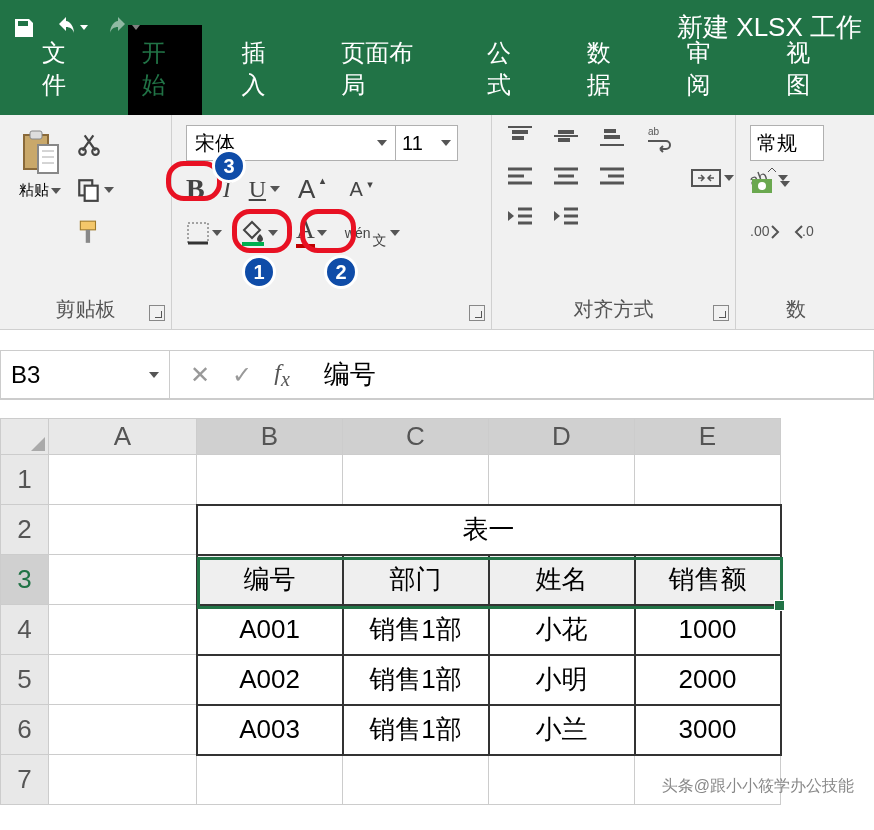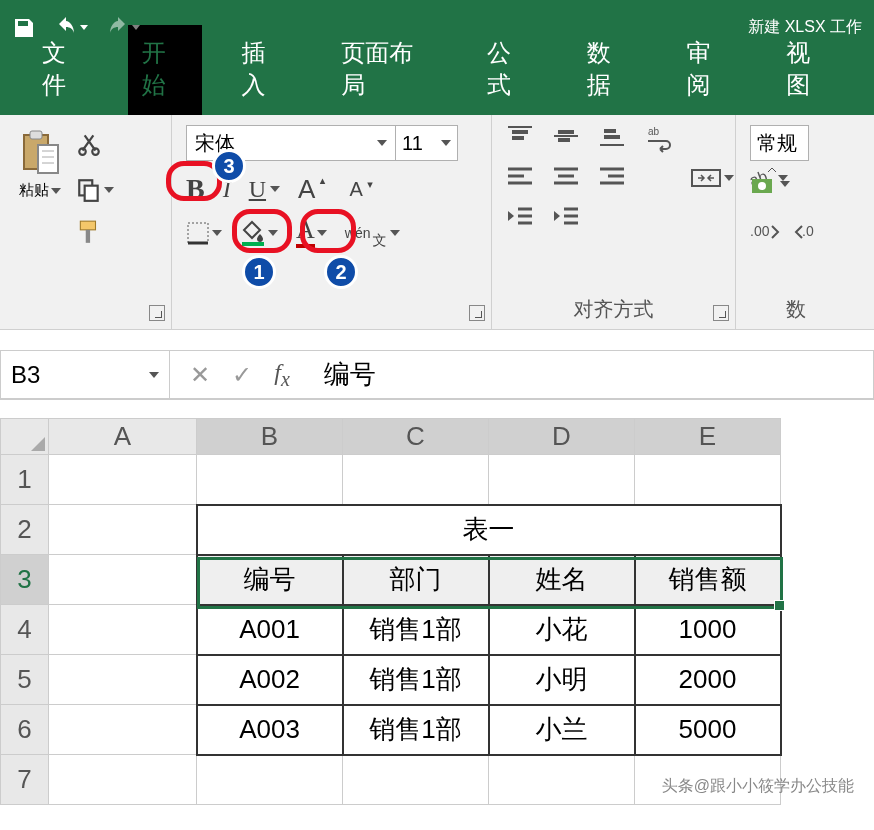--- a/index.html
+++ b/index.html
@@ -4,21 +4,21 @@
 <style>
 * { box-sizing: border-box; margin: 0; padding: 0; }
 body { font-family: "Microsoft YaHei", sans-serif; background: #fff; width: 874px; height: 830px; overflow: hidden; }
 
 
 .titlebar { background: #217346; height: 55px; display: flex; align-items: center; padding: 0 12px; color: #fff; }
 .titlebar .qat { display: flex; align-items: center; gap: 18px; }
 .titlebar .qat svg { width: 24px; height: 24px; fill: #fff; }
 .titlebar .qat .item { display: flex; align-items: center; gap: 2px; cursor: pointer; }
 .titlebar .caret { width: 0; height: 0; border-left: 4px solid transparent; border-right: 4px solid transparent; border-top: 5px solid #fff; }
-.titlebar .title { margin-left: auto; font-size: 16px; white-space: nowrap; }
+.titlebar .title { margin-left: auto; font-size: 26px; white-space: nowrap; }
 
 
 .tabs { background: #217346; display: flex; align-items: flex-end; padding: 0 28px; height: 60px; gap: 26px; }
 .tab { color: #fff; font-size: 24px; padding: 12px 14px 14px; cursor: pointer; }
 .tab.active { background: #000000; color: #217346; }
 
 
 .ribbon { background: #f1f1f1; border-bottom: 1px solid #d0d0d0; height: 215px; display: flex; position: relative; }
 .group { border-right: 1px solid #d0d0d0; padding: 10px 14px 6px; display: flex; flex-direction: column; position: relative; }
 .group-label { text-align: center; font-size: 20px; color: #555; margin-top: auto; padding-top: 6px; }
@@ -65,21 +65,21 @@
 .align-body { display: flex; gap: 18px; }
 .align-grid { display: flex; flex-direction: column; gap: 14px; }
 .align-row { display: flex; gap: 18px; }
 .align-ic svg { width: 28px; height: 22px; }
 .align-col2 { display: flex; flex-direction: row; gap: 14px; }
 .wrap-ic svg, .merge-ic svg { width: 32px; height: 28px; }
 .indent-ic svg { width: 28px; height: 22px; }
 
 
 .num-body { display: flex; flex-direction: column; gap: 14px; }
-.num-format { border: 1px solid #b0b0b0; background: #fff; width: 59px; height: 36px; font-size: 20px; padding: 3px 6px; display: flex; align-items: center; justify-content: space-between; }
+.num-format { border: 1px solid #b0b0b0; background: #fff; width: 74px; height: 36px; font-size: 20px; padding: 3px 6px; display: flex; align-items: center; justify-content: space-between; }
 .num-row { display: flex; gap: 14px; }
 .num-ic svg { width: 30px; height: 26px; }
 
 
 .formulabar { display: flex; height: 50px; border-bottom: 1px solid #ccc; align-items: stretch; margin-top: 20px; }
 .namebox { width: 170px; border: 1px solid #ccc; display: flex; align-items: center; padding: 0 10px; font-size: 24px; justify-content: space-between; }
 .fx-btns { display: flex; align-items: center; gap: 22px; padding: 0 20px; border-top: 1px solid #ccc; border-bottom: 1px solid #ccc; }
 .fx-btns span { font-size: 24px; color: #999; cursor: pointer; }
 .fx-btns .fx { font-style: italic; color: #555; font-family: serif; }
 .fx-input { flex: 1; border: 1px solid #ccc; border-left: none; display: flex; align-items: center; padding: 0 14px; font-size: 26px; }
@@ -175,20 +175,21 @@
               <rect x="8" y="8" width="12" height="14" fill="#fff" stroke="#444" stroke-width="2"></rect>
             </svg>
             <span class="dd-caret"></span>
           </div>
         <div class="sb"><svg viewBox="0 0 24 24">
               <rect x="4" y="2" width="14" height="8" fill="#f4c76a" stroke="#a07a2a"></rect>
               <rect x="9" y="10" width="4" height="12" fill="#888"></rect>
             </svg></div>
       </div>
     </div>
+    <div class="group-label">剪贴板</div>
     <div class="dialog-launcher"></div>
   </div>
 
   <div class="group" style="width:320px">
     <div class="font-body">
       <div class="font-row1">
         <div class="font-name">
             <span>宋体</span>
             <span class="dd-caret"></span>
           </div>
@@ -402,21 +403,21 @@
       <td>销售1部</td>
       <td>小明</td>
       <td>2000</td>
     </tr>
     <tr class="tbl-border">
           <th class="rowhdr" style="border:1px solid #ccc">6</th>
           <td style="border:1px solid #ccc"></td>
       <td>A003</td>
       <td>销售1部</td>
       <td>小兰</td>
-      <td>5000</td>
+      <td>3000</td>
     </tr>
     <tr>
           <th class="rowhdr">7</th>
           <td></td>
           <td></td>
           <td></td>
           <td></td>
           <td></td>
         </tr>
   </tbody>

